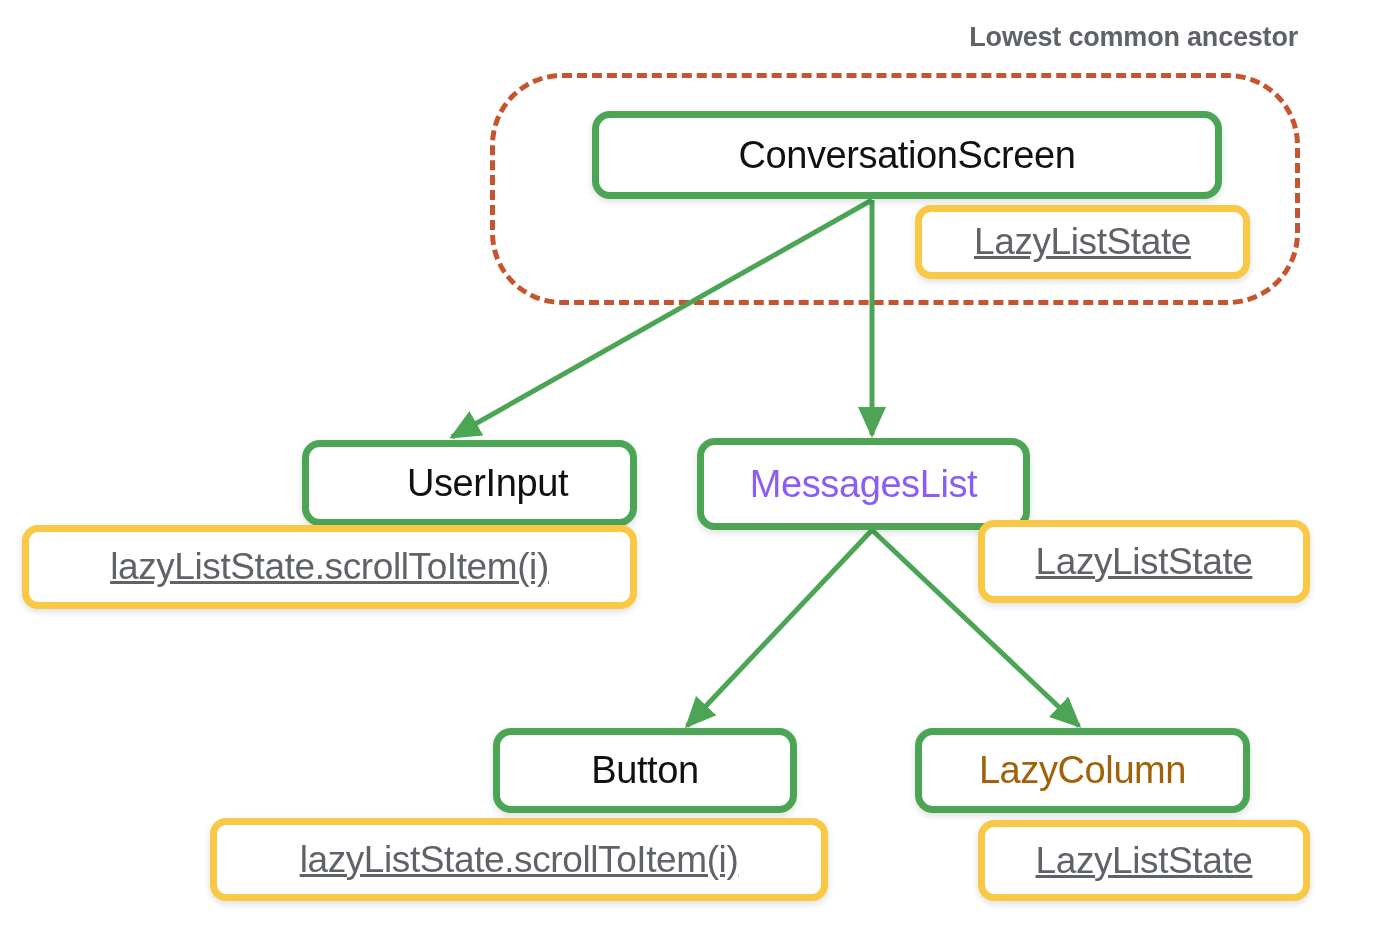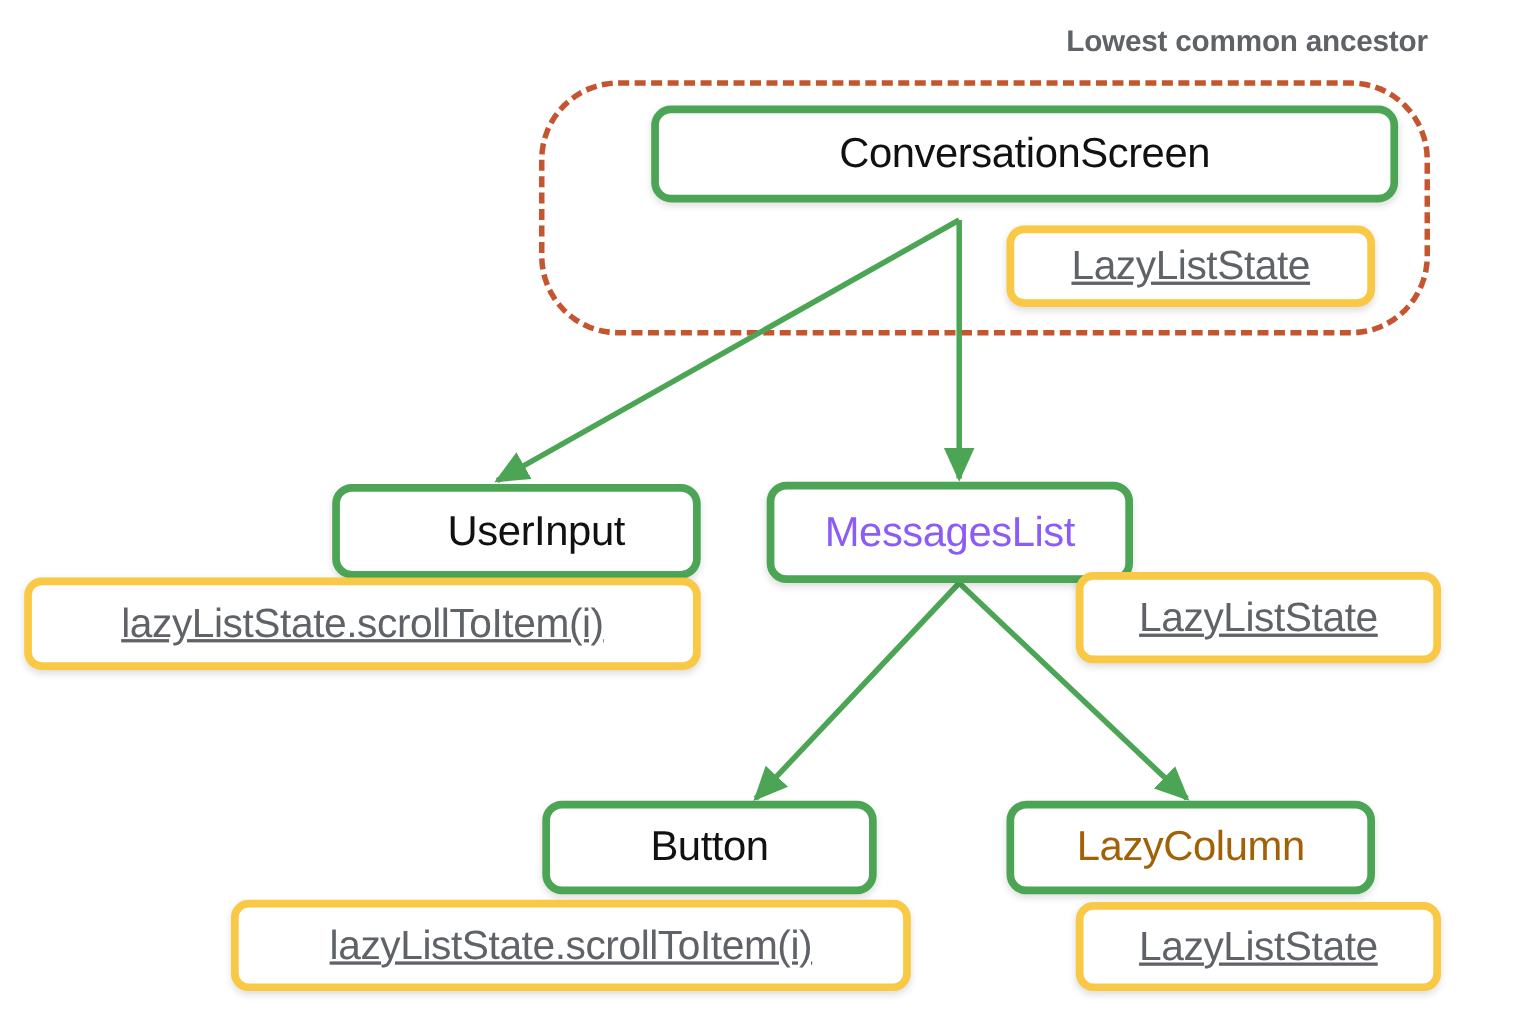--- a/index.html
+++ b/index.html
@@ -73,21 +73,21 @@
   .node.yellow {
     border: 7px solid #f9c845;
     border-radius: 16px;
     color: #5f6368;
     font-size: 37px;
     letter-spacing: -0.4px;
     text-decoration: underline;
   }
 
   
-  #n-conversationscreen { left: 592px; top: 96px;  width: 679px; height: 88px; z-index: 6; }
+  #n-conversationscreen { left: 592px; top: 111px;  width: 630px; height: 88px; z-index: 6; }
   #n-lls-cs            { left: 915px; top: 205px;  width: 335px; height: 74px; z-index: 7; }
 
   #n-userinput         { left: 302px; top: 440px;  width: 335px; height: 86px; z-index: 6; }
   #n-scroll-ui         { left: 22px;  top: 525px;  width: 615px; height: 84px; z-index: 7; }
 
   #n-messageslist      { left: 697px; top: 438px;  width: 333px; height: 92px; z-index: 6; }
   #n-lls-ml            { left: 978px; top: 520px;  width: 332px; height: 83px; z-index: 7; }
 
   #n-button            { left: 493px; top: 728px;  width: 304px; height: 85px; z-index: 6; }
   #n-scroll-btn        { left: 210px; top: 818px;  width: 618px; height: 83px; z-index: 7; }

